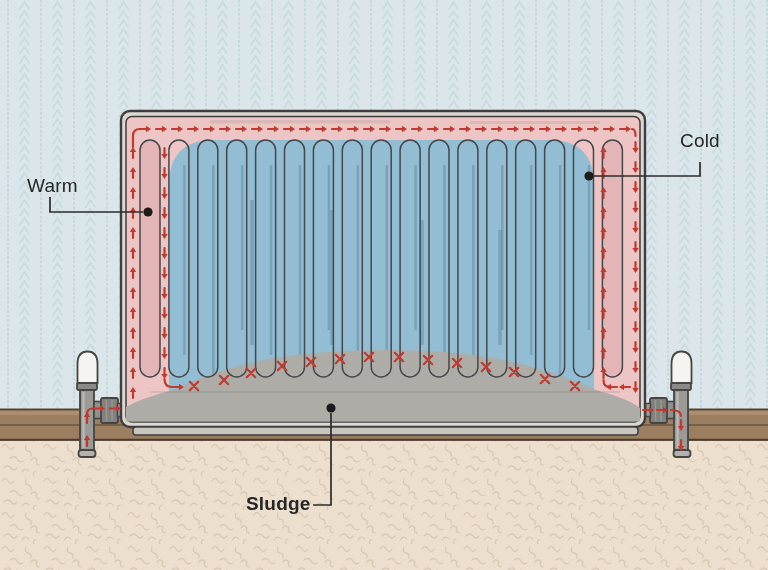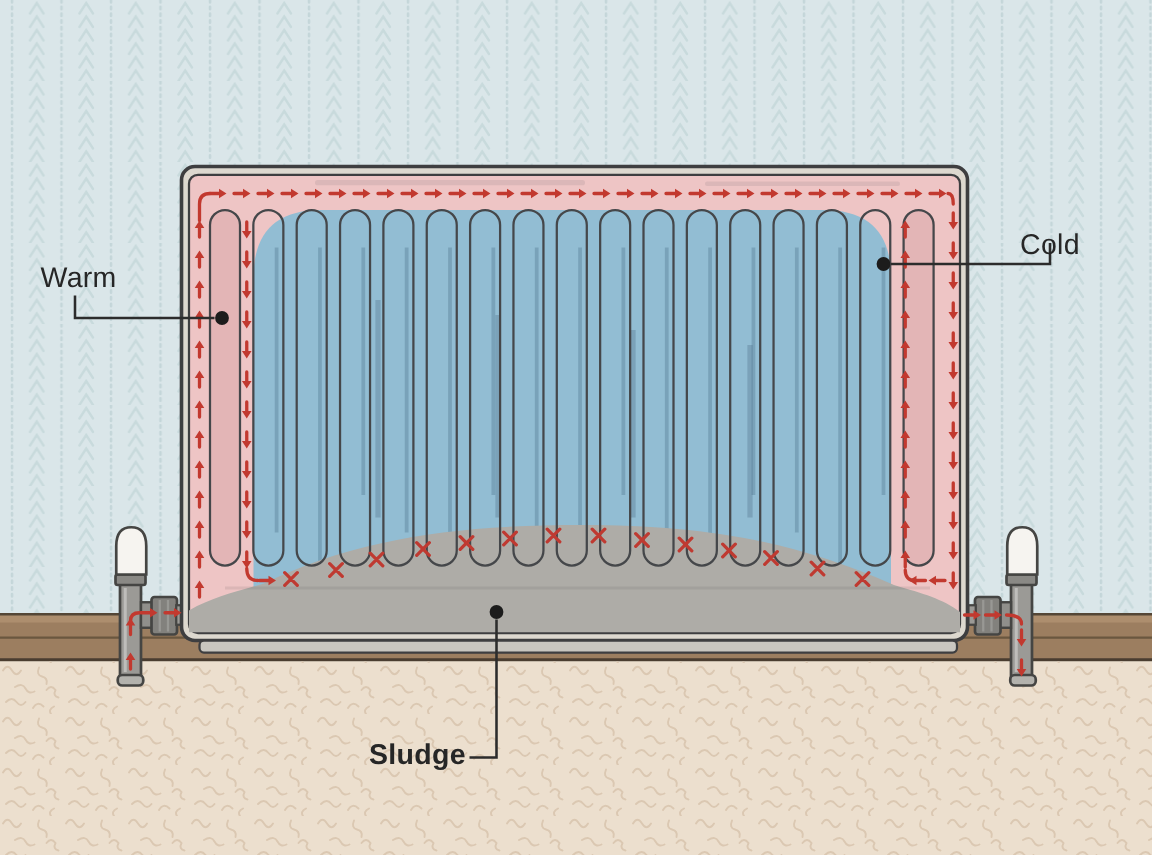--- a/index.html
+++ b/index.html
@@ -152,15 +152,15 @@
     <path d="M50 197 L50 212 L143 212"></path>
     <circle cx="148" cy="212" r="4.6" fill="#1c1c1c" stroke="none"></circle>
     <path d="M700 162 L700 176 L594 176"></path>
     <circle cx="589" cy="176" r="4.6" fill="#1c1c1c" stroke="none"></circle>
     <path d="M313 505 L331 505 L331 413"></path>
     <circle cx="331" cy="408" r="4.6" fill="#1c1c1c" stroke="none"></circle>
   </g>
 </svg>
 
 <div class="callout" style="left:27px;top:175px;text-align:right;">Warm</div>
-<div class="callout" style="left:680px;top:153px;">Cold</div>
+<div class="callout" style="left:680px;top:130px;">Cold</div>
 <div class="callout" style="left:246px;top:493px;font-weight:bold;">Sludge</div>
 </div>
 
 </body></html>

